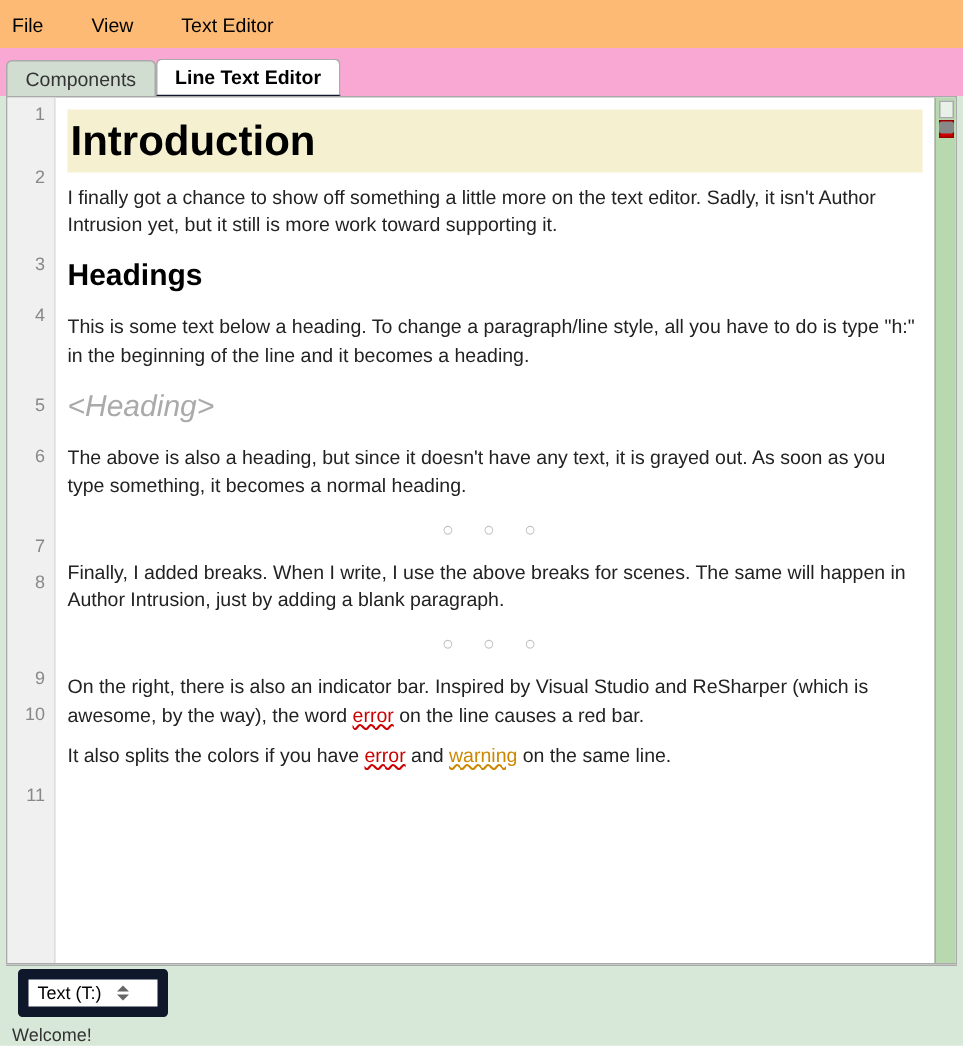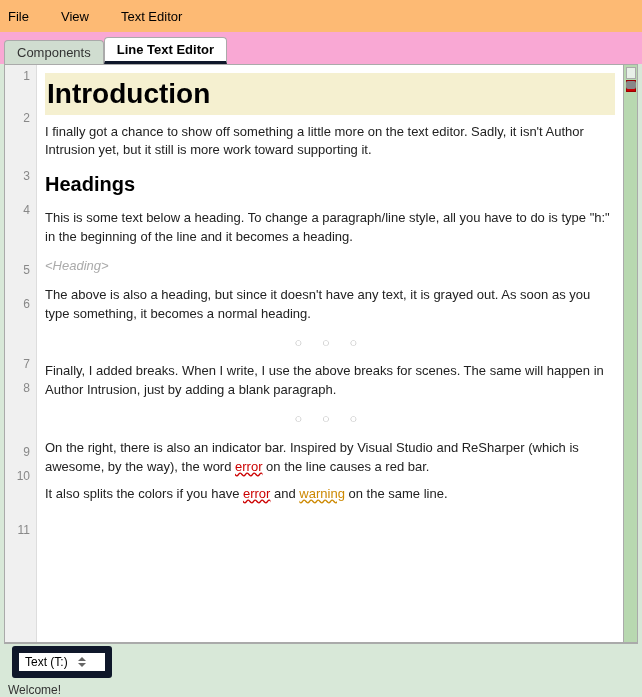--- a/index.html
+++ b/index.html
@@ -40,21 +40,21 @@
       font-size: 13px;
       border: 1px solid #aaa;
       border-bottom: none;
       cursor: pointer;
       background: #e8f0e8;
       border-radius: 4px 4px 0 0;
     }
     .tab.active {
       background: #ffffff;
       font-weight: bold;
-      border-bottom: 3px solid #0f172a;
+      border-bottom: 1px solid #0f172a;
       position: relative;
       z-index: 2;
     }
     .tab.inactive {
       background: #d0ddd0;
       color: #333;
     }
 
     
     .editor-container {
@@ -141,21 +141,21 @@
       padding: 4px 2px;
       line-height: 1.2;
     }
     .heading-h2 {
       font-size: 20px;
       font-weight: bold;
       display: block;
       padding: 2px 0;
     }
     .heading-placeholder {
-      font-size: 13px;
+      font-size: 20px;
       color: #aaa;
       font-style: italic;
       display: block;
       padding: 2px 0;
     }
 
     
     .separator-dots {
       color: #bbb;
       text-align: center;

